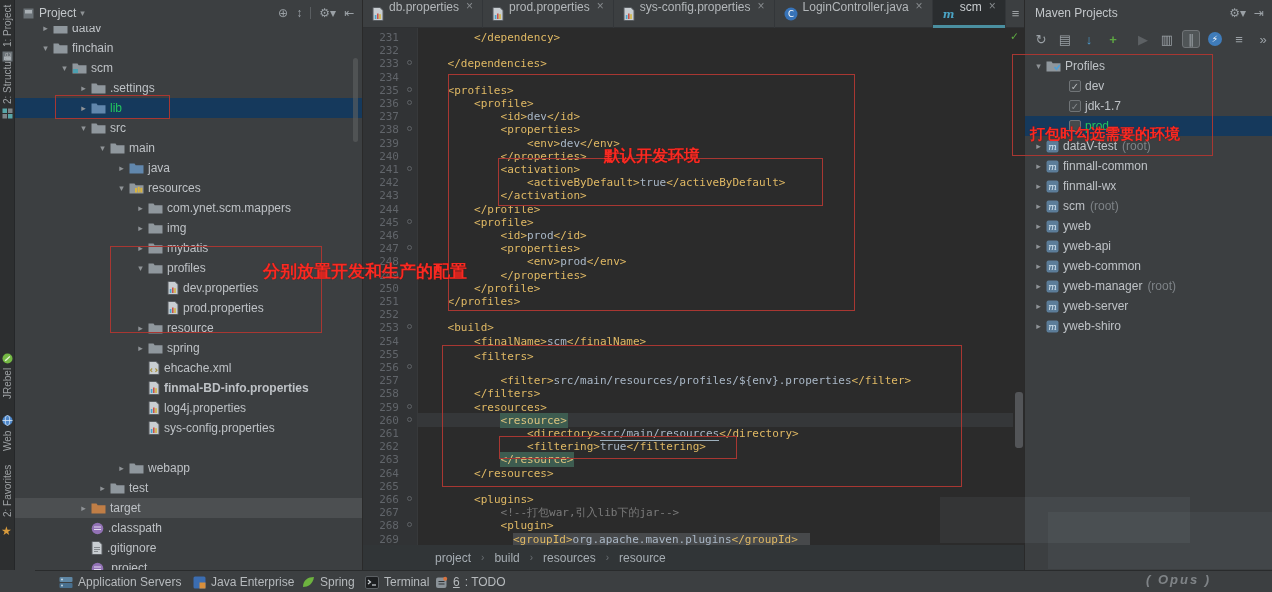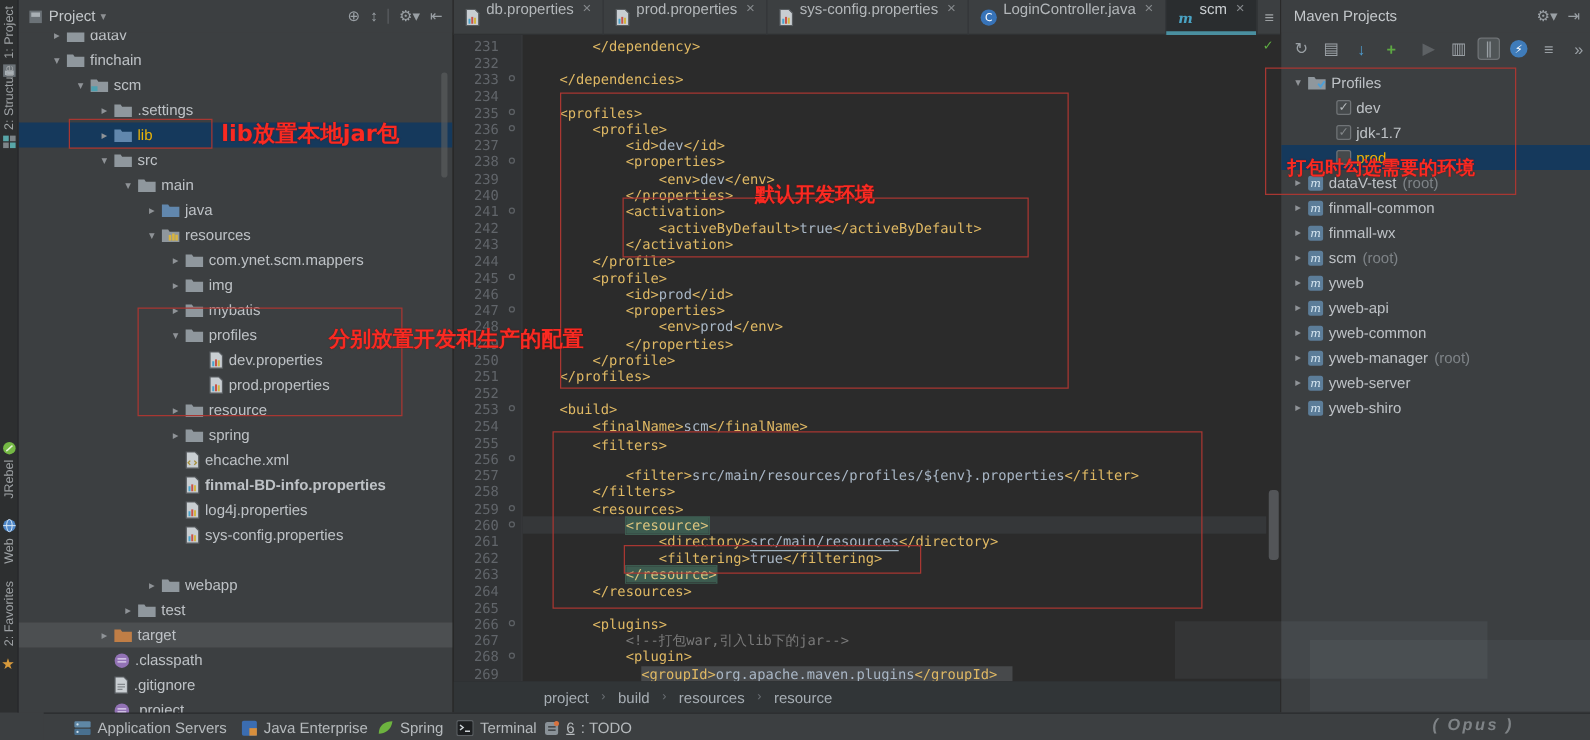--- a/index.html
+++ b/index.html
@@ -21,21 +21,21 @@
   .ph-caret{color:#8e9194;font-size:9px;margin-right:4px;}
   .ph-icons{margin-left:auto;display:flex;align-items:center;gap:8px;color:#9aa0a5;font-size:12px;}
   .ph-icons .vsep{width:1px;height:12px;background:#5a5e61;}
   #project-tree{position:absolute;top:0;left:0;right:0;bottom:0;z-index:1;}
   .trow{position:absolute;left:0;width:100%;height:20px;display:flex;align-items:center;}
   .trow .arrow{width:15px;flex:none;text-align:center;color:#8f9397;font-size:9px;}
   .trow .sp{width:15px;flex:none;}
   .icw{display:inline-flex;align-items:center;justify-content:center;flex:none;}
   .trow .lbl{padding-left:4px;color:#bec2c6;white-space:nowrap;}
   .sel-focus{background:#15395c;}
-  .sel-focus .lbl{color:#eab308;text-align:right;}
+  .sel-focus .lbl{color:#22c55e;text-align:right;}
   .sel-inactive{background:#4c4f51;}
   .rootsfx{color:#7e8387;margin-left:5px;}
   #proj-scroll{position:absolute;right:4px;top:58px;width:5px;height:84px;background:#5a5d5f;border-radius:3px;opacity:.65;z-index:6;}
 
   
   #editor{position:absolute;left:362px;top:0;width:662px;height:570px;background:#2b2b2b;border-left:1px solid #2a2a2a;}
   #tabbar{position:absolute;top:0;left:0;width:662px;height:28px;display:flex;background:#3c3f41;border-bottom:1px solid #2f3133;}
   .tab{display:flex;padding:0 9px;border-right:1px solid #333639;color:#b3b7ba;height:28px;white-space:nowrap;}
   .tab .icw{margin-right:5px;}
   .tab.active{background:#2a2d2f;box-shadow:inset 0 -3px 0 #4a8fa0;color:#caced1;}
@@ -802,20 +802,19 @@
   <div id="ghost1"></div>
   <div id="ghost2"></div>
   <div id="annotations">
       <div class="abox" style="left: 55px; top: 95px; width: 115px; height: 24px;"></div>
       <div class="abox" style="left: 110px; top: 246px; width: 212px; height: 87px;"></div>
       <div class="abox" style="left: 448px; top: 74px; width: 407px; height: 237px;"></div>
       <div class="abox" style="left: 498px; top: 158px; width: 325px; height: 48px;"></div>
       <div class="abox" style="left: 442px; top: 345px; width: 520px; height: 142px;"></div>
       <div class="abox" style="left: 499px; top: 436px; width: 238px; height: 23px;"></div>
       <div class="abox" style="left: 1012px; top: 54px; width: 201px; height: 102px;"></div>
-      <div class="anote" style="left: 177px; top: 95px; font-size: 18px;">lib放置本地jar包</div>
       <div class="anote" style="left: 263px; top: 260px; font-size: 17px;">分别放置开发和生产的配置</div>
       <div class="anote" style="left: 604px; top: 146px; font-size: 16px;">默认开发环境</div>
       <div class="anote" style="left: 1030px; top: 125px; font-size: 15px;">打包时勾选需要的环境</div>
     </div>
   <div id="watermark">( Opus )</div>
 
 </div>
 
 </body></html>

